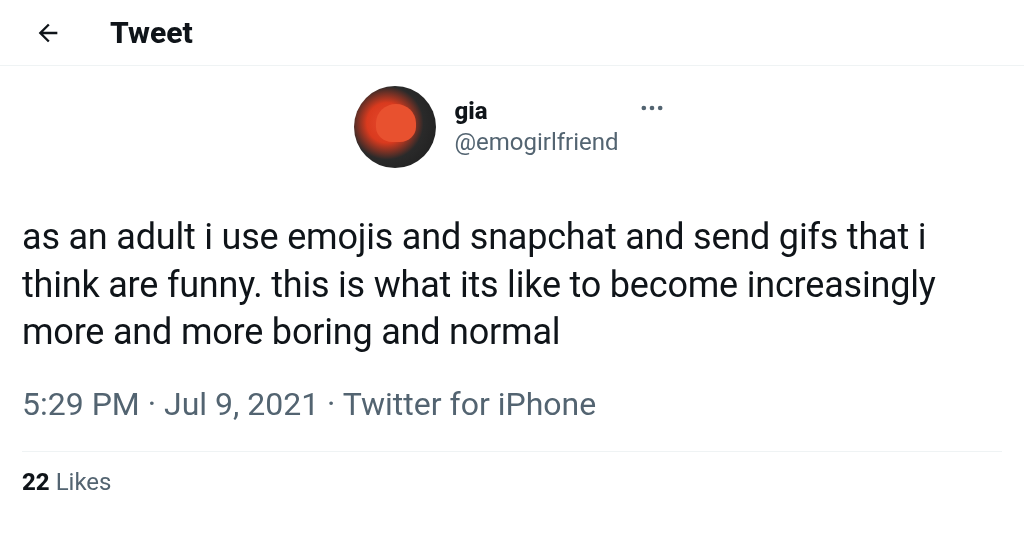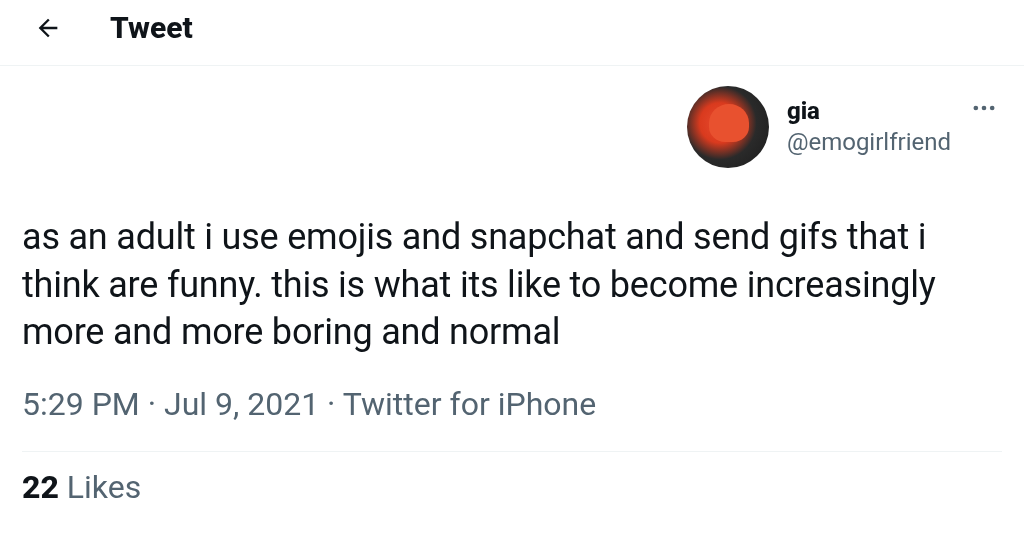--- a/index.html
+++ b/index.html
@@ -10,21 +10,21 @@
     body {
       font-family: -apple-system, BlinkMacSystemFont, "Segoe UI", Roboto, Helvetica, Arial, sans-serif;
       background: #fff;
       color: #0f1419;
       width: 1024px;
       height: 536px;
       overflow: hidden;
     }
     .header {
       display: flex;
-      align-items: flex-start;
+      align-items: center;
       padding: 10px 20px;
       height: 66px;
       border-bottom: 1px solid #eff3f4;
     }
     .back-button {
       width: 36px;
       height: 36px;
       display: flex;
       align-items: center;
       justify-content: center;
@@ -36,21 +36,21 @@
       font-size: 30px;
       font-weight: 800;
       margin-left: 44px;
     }
     .tweet-container {
       padding: 20px 22px 0 22px;
     }
     .tweet-header {
       display: flex;
       align-items: flex-start;
-      justify-content: flex-end;
+      justify-content: center;
       gap: 15px;
     }
     .user-info {
       display: flex;
       align-items: center;
     }
     .avatar {
       width: 82px;
       height: 82px;
       border-radius: 50%;
@@ -111,21 +111,21 @@
       color: #536471;
       font-weight: 400;
     }
     .divider {
       border: none;
       border-top: 1px solid #eff3f4;
       margin-top: 28px;
     }
     .tweet-stats {
       padding: 16px 0;
-      font-size: 32px;
+      font-size: 24px;
       color: #536471;
     }
     .stat-count {
       font-weight: 800;
       color: #0f1419;
     }
   </style>
 </head>
 <body>
 

